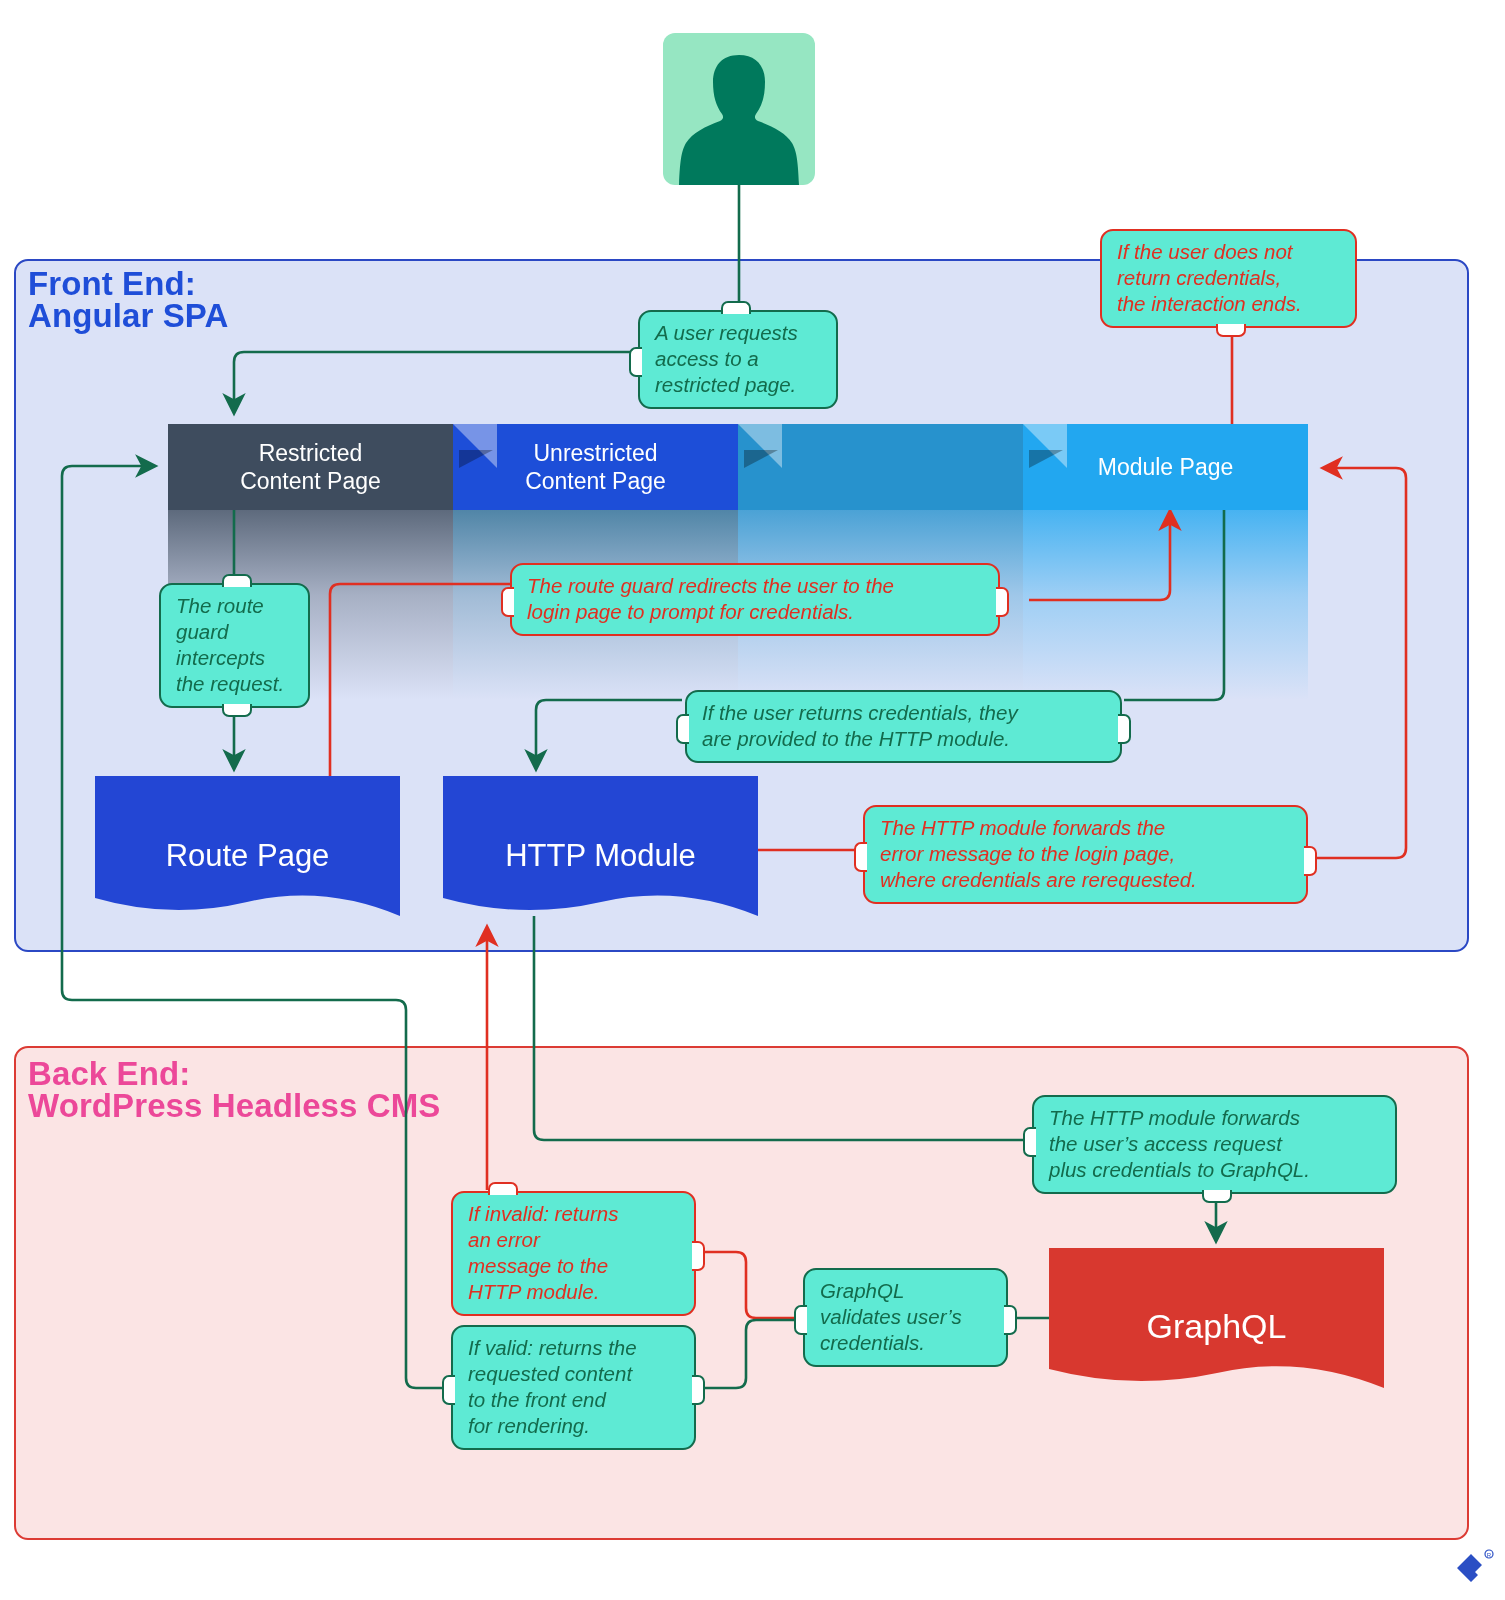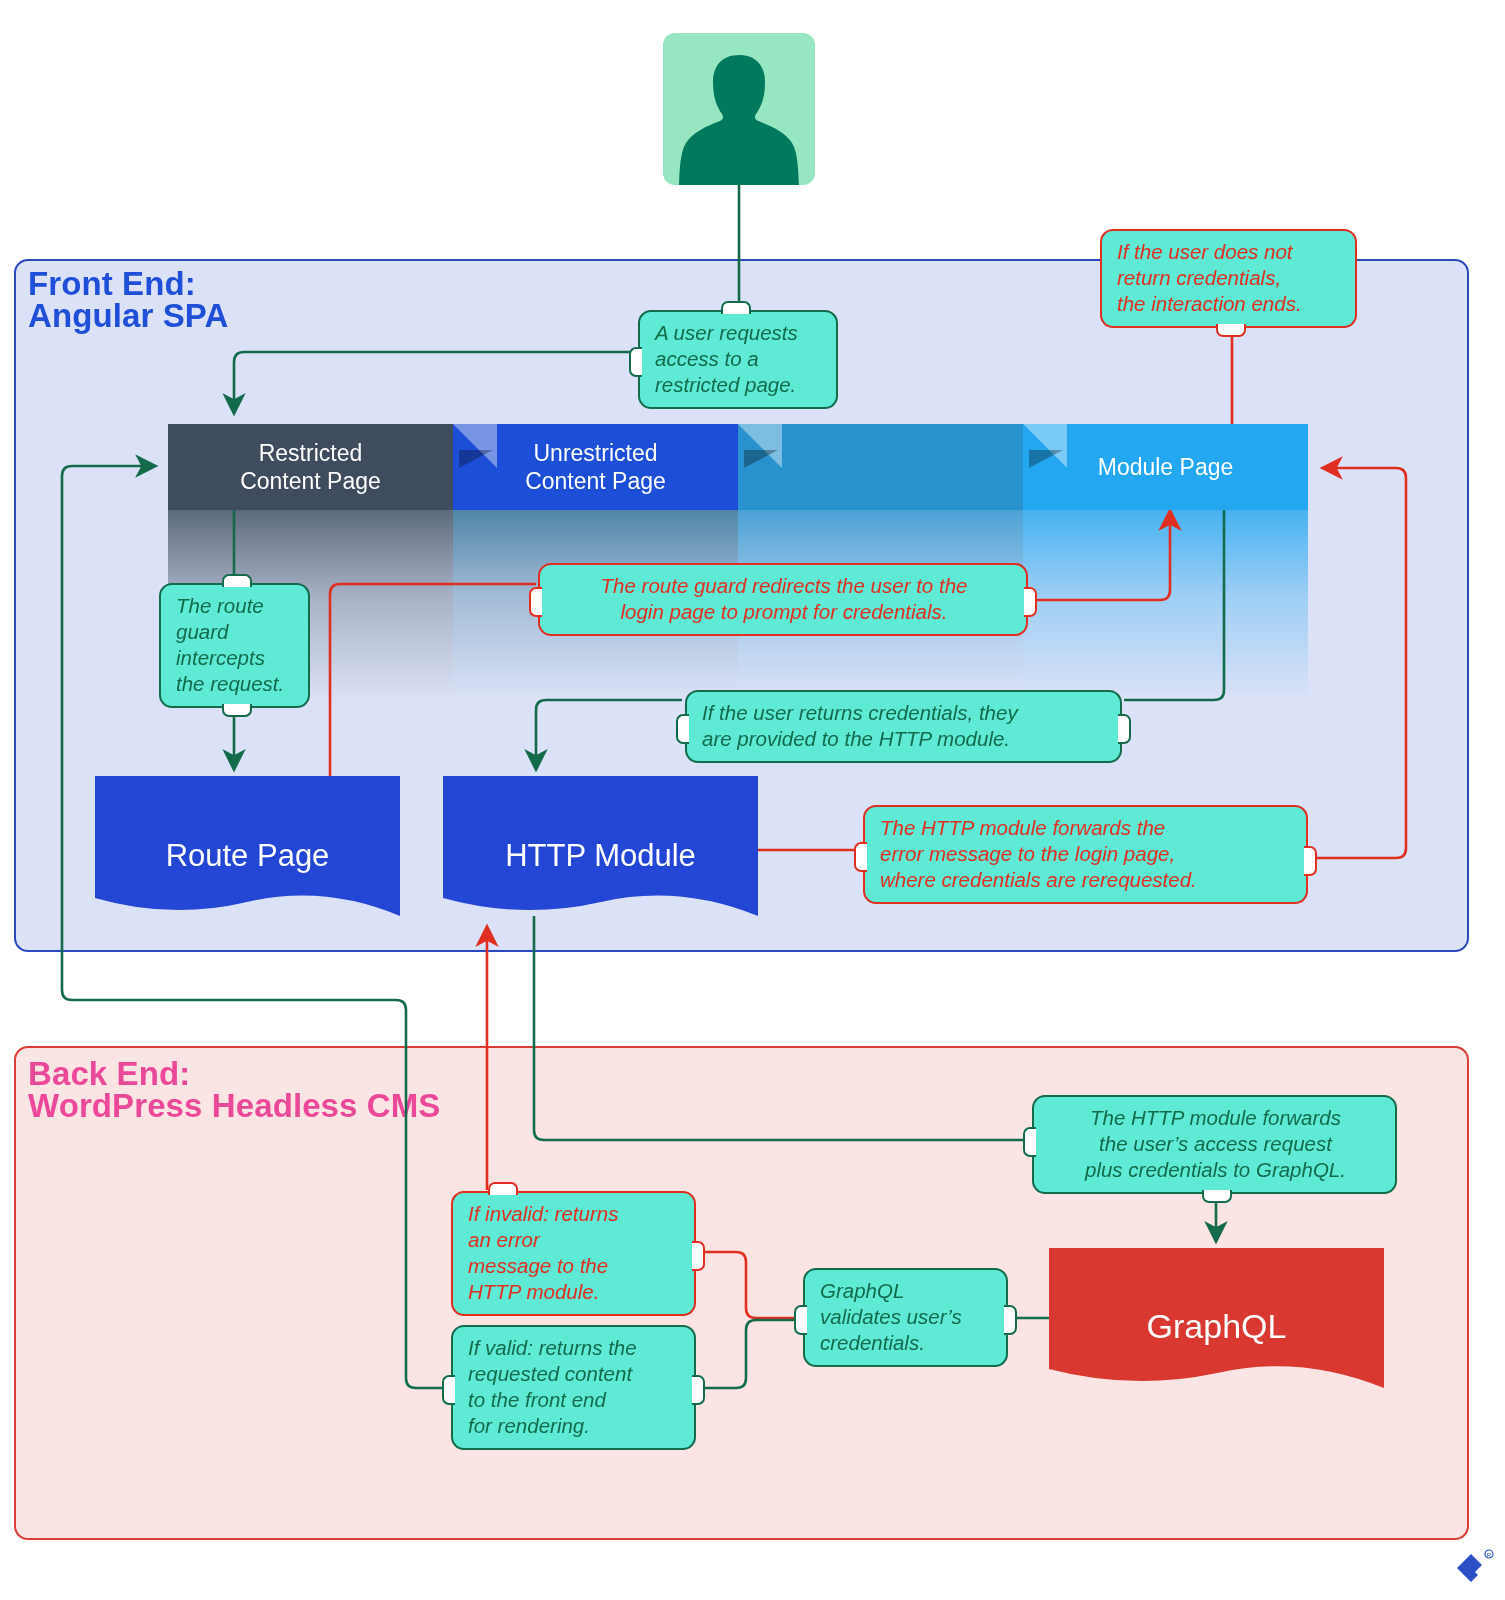--- a/index.html
+++ b/index.html
@@ -203,31 +203,31 @@
 
   <div class="callout red" id="co-interaction-ends" style="left:1100px;top:229px;width:257px;">If the user does not
 return credentials,
 the interaction ends.<span class="pip" style="position: absolute; background: rgb(255, 255, 255); height: 11px; width: 26px; left: calc(50% - 13px); border-left: 2.2px solid rgb(224, 47, 33); border-right: 2.2px solid rgb(224, 47, 33); bottom: -11px; border-bottom: 2.2px solid rgb(224, 47, 33); border-radius: 0px 0px 7px 7px;"></span></div>
 
   <div class="callout green" id="co-intercepts" style="left:159px;top:583px;width:151px;">The route
 guard
 intercepts
 the request.<span class="pip" style="position: absolute; background: rgb(255, 255, 255); height: 11px; width: 26px; left: calc(50% - 13px); border-left: 2.2px solid rgb(19, 107, 76); border-right: 2.2px solid rgb(19, 107, 76); top: -11px; border-top: 2.2px solid rgb(19, 107, 76); border-radius: 7px 7px 0px 0px;"></span><span class="pip" style="position: absolute; background: rgb(255, 255, 255); height: 11px; width: 26px; left: calc(50% - 13px); border-left: 2.2px solid rgb(19, 107, 76); border-right: 2.2px solid rgb(19, 107, 76); bottom: -11px; border-bottom: 2.2px solid rgb(19, 107, 76); border-radius: 0px 0px 7px 7px;"></span></div>
 
-  <div class="callout red" id="co-redirects" style="left:538px;top:563px;width:490px;text-align:center;">The route guard redirects the user to the
+  <div class="callout red" id="co-redirects" style="left:510px;top:563px;width:490px;">The route guard redirects the user to the
 login page to prompt for credentials.<span class="pip" style="position: absolute; background: rgb(255, 255, 255); width: 11px; height: 26px; top: calc(50% - 13px); border-top: 2.2px solid rgb(224, 47, 33); border-bottom: 2.2px solid rgb(224, 47, 33); left: -11px; border-left: 2.2px solid rgb(224, 47, 33); border-radius: 7px 0px 0px 7px;"></span><span class="pip" style="position: absolute; background: rgb(255, 255, 255); width: 11px; height: 26px; top: calc(50% - 13px); border-top: 2.2px solid rgb(224, 47, 33); border-bottom: 2.2px solid rgb(224, 47, 33); right: -11px; border-right: 2.2px solid rgb(224, 47, 33); border-radius: 0px 7px 7px 0px;"></span></div>
 
   <div class="callout green" id="co-credentials" style="left:685px;top:690px;width:437px;">If the user returns credentials, they
 are provided to the HTTP module.<span class="pip" style="position: absolute; background: rgb(255, 255, 255); width: 11px; height: 26px; top: calc(50% - 13px); border-top: 2.2px solid rgb(19, 107, 76); border-bottom: 2.2px solid rgb(19, 107, 76); left: -11px; border-left: 2.2px solid rgb(19, 107, 76); border-radius: 7px 0px 0px 7px;"></span><span class="pip" style="position: absolute; background: rgb(255, 255, 255); width: 11px; height: 26px; top: calc(50% - 13px); border-top: 2.2px solid rgb(19, 107, 76); border-bottom: 2.2px solid rgb(19, 107, 76); right: -11px; border-right: 2.2px solid rgb(19, 107, 76); border-radius: 0px 7px 7px 0px;"></span></div>
 
   <div class="callout red" id="co-http-error" style="left:863px;top:805px;width:445px;">The HTTP module forwards the
 error message to the login page,
 where credentials are rerequested.<span class="pip" style="position: absolute; background: rgb(255, 255, 255); width: 11px; height: 26px; top: calc(50% - 13px); border-top: 2.2px solid rgb(224, 47, 33); border-bottom: 2.2px solid rgb(224, 47, 33); left: -11px; border-left: 2.2px solid rgb(224, 47, 33); border-radius: 7px 0px 0px 7px;"></span><span class="pip" style="position: absolute; background: rgb(255, 255, 255); width: 11px; height: 26px; top: calc(55% - 13px); border-top: 2.2px solid rgb(224, 47, 33); border-bottom: 2.2px solid rgb(224, 47, 33); right: -11px; border-right: 2.2px solid rgb(224, 47, 33); border-radius: 0px 7px 7px 0px;"></span></div>
 
-  <div class="callout green" id="co-http-request" style="left:1032px;top:1095px;width:365px;text-align:center;">The HTTP module forwards
+  <div class="callout green" id="co-http-request" style="left:1032px;top:1095px;width:365px;">The HTTP module forwards
 the user’s access request
 plus credentials to GraphQL.<span class="pip" style="position: absolute; background: rgb(255, 255, 255); width: 11px; height: 26px; top: calc(45% - 13px); border-top: 2.2px solid rgb(19, 107, 76); border-bottom: 2.2px solid rgb(19, 107, 76); left: -11px; border-left: 2.2px solid rgb(19, 107, 76); border-radius: 7px 0px 0px 7px;"></span><span class="pip" style="position: absolute; background: rgb(255, 255, 255); height: 11px; width: 26px; left: calc(50% - 13px); border-left: 2.2px solid rgb(19, 107, 76); border-right: 2.2px solid rgb(19, 107, 76); bottom: -11px; border-bottom: 2.2px solid rgb(19, 107, 76); border-radius: 0px 0px 7px 7px;"></span></div>
 
   <div class="callout red" id="co-invalid" style="left:451px;top:1191px;width:245px;">If invalid: returns
 an error
 message to the
 HTTP module.<span class="pip" style="position: absolute; background: rgb(255, 255, 255); height: 11px; width: 26px; left: calc(20% - 13px); border-left: 2.2px solid rgb(224, 47, 33); border-right: 2.2px solid rgb(224, 47, 33); top: -11px; border-top: 2.2px solid rgb(224, 47, 33); border-radius: 7px 7px 0px 0px;"></span><span class="pip" style="position: absolute; background: rgb(255, 255, 255); width: 11px; height: 26px; top: calc(50% - 13px); border-top: 2.2px solid rgb(224, 47, 33); border-bottom: 2.2px solid rgb(224, 47, 33); right: -11px; border-right: 2.2px solid rgb(224, 47, 33); border-radius: 0px 7px 7px 0px;"></span></div>
 
   <div class="callout green" id="co-valid" style="left:451px;top:1325px;width:245px;">If valid: returns the
 requested content

